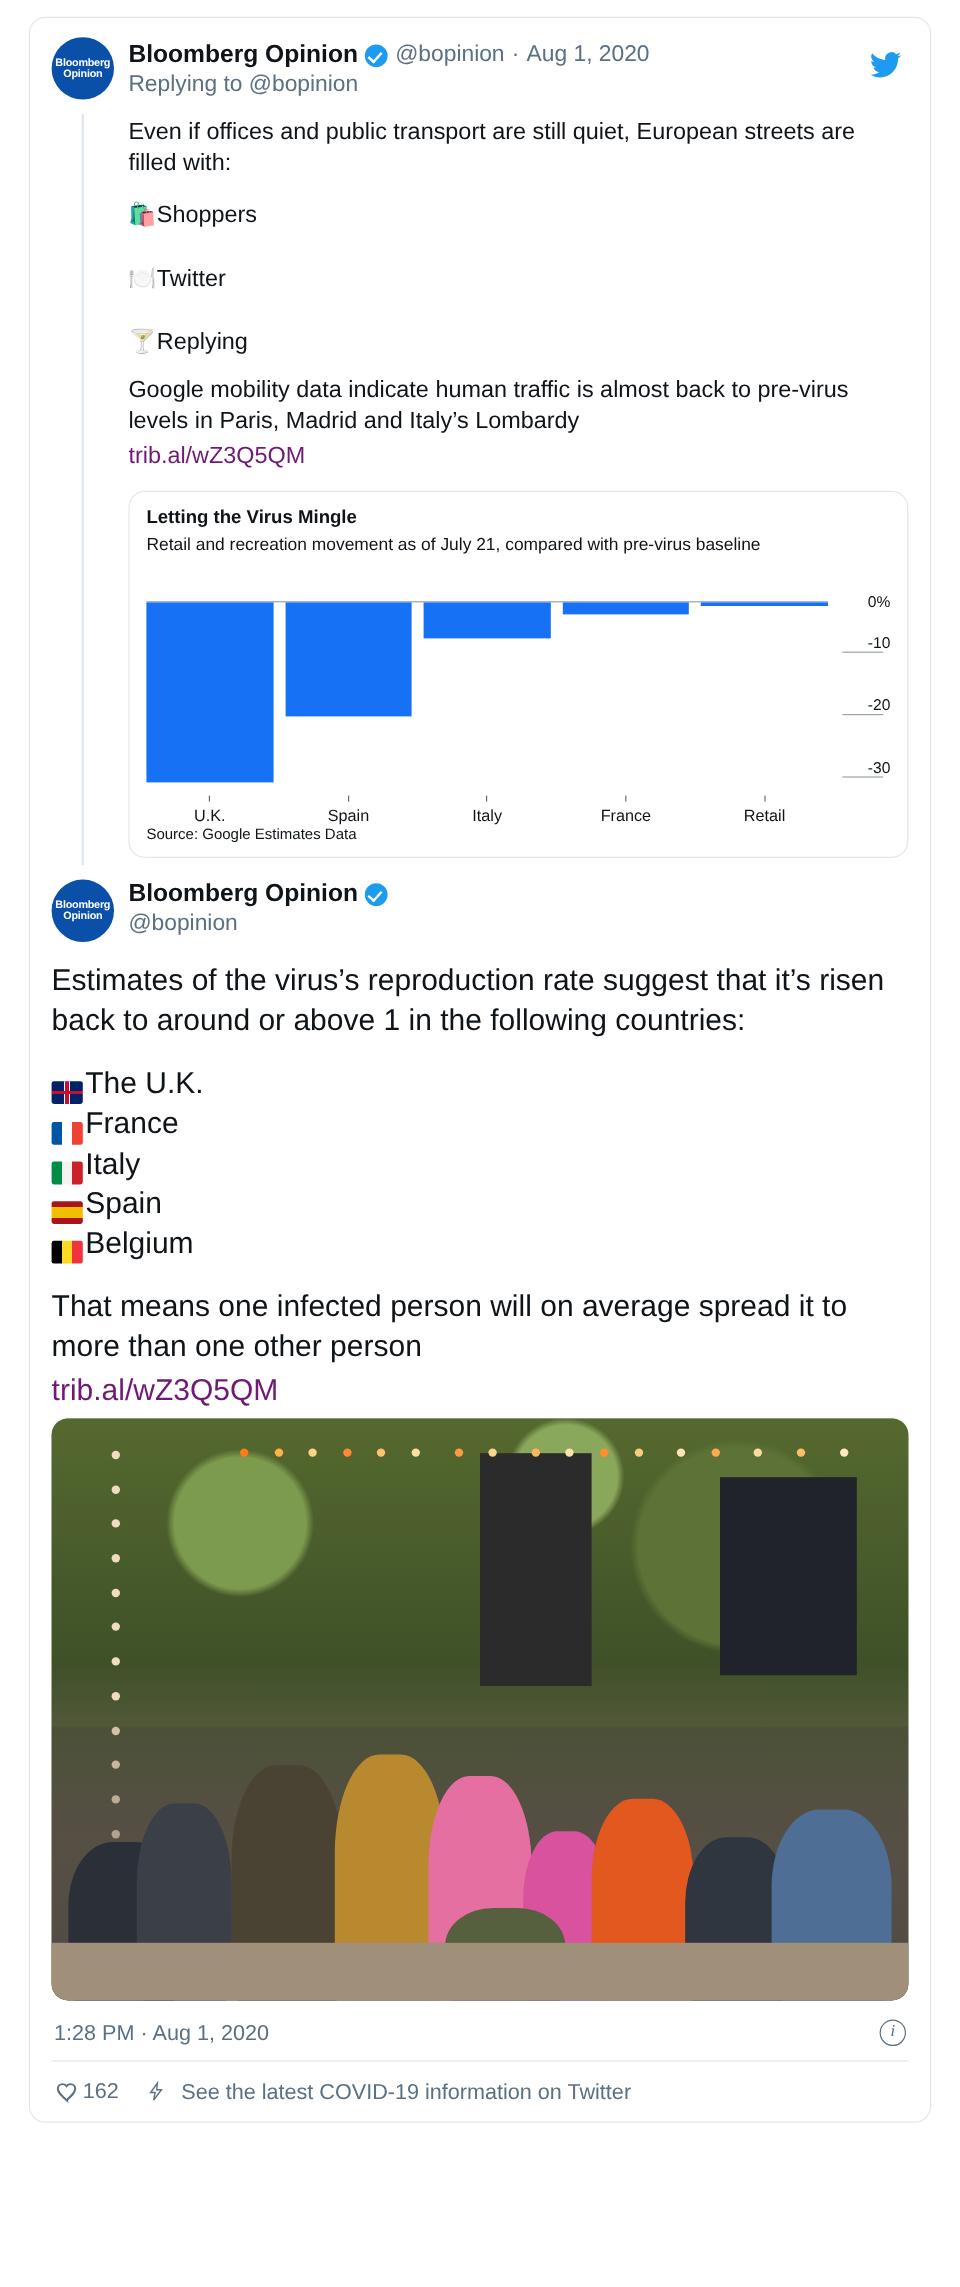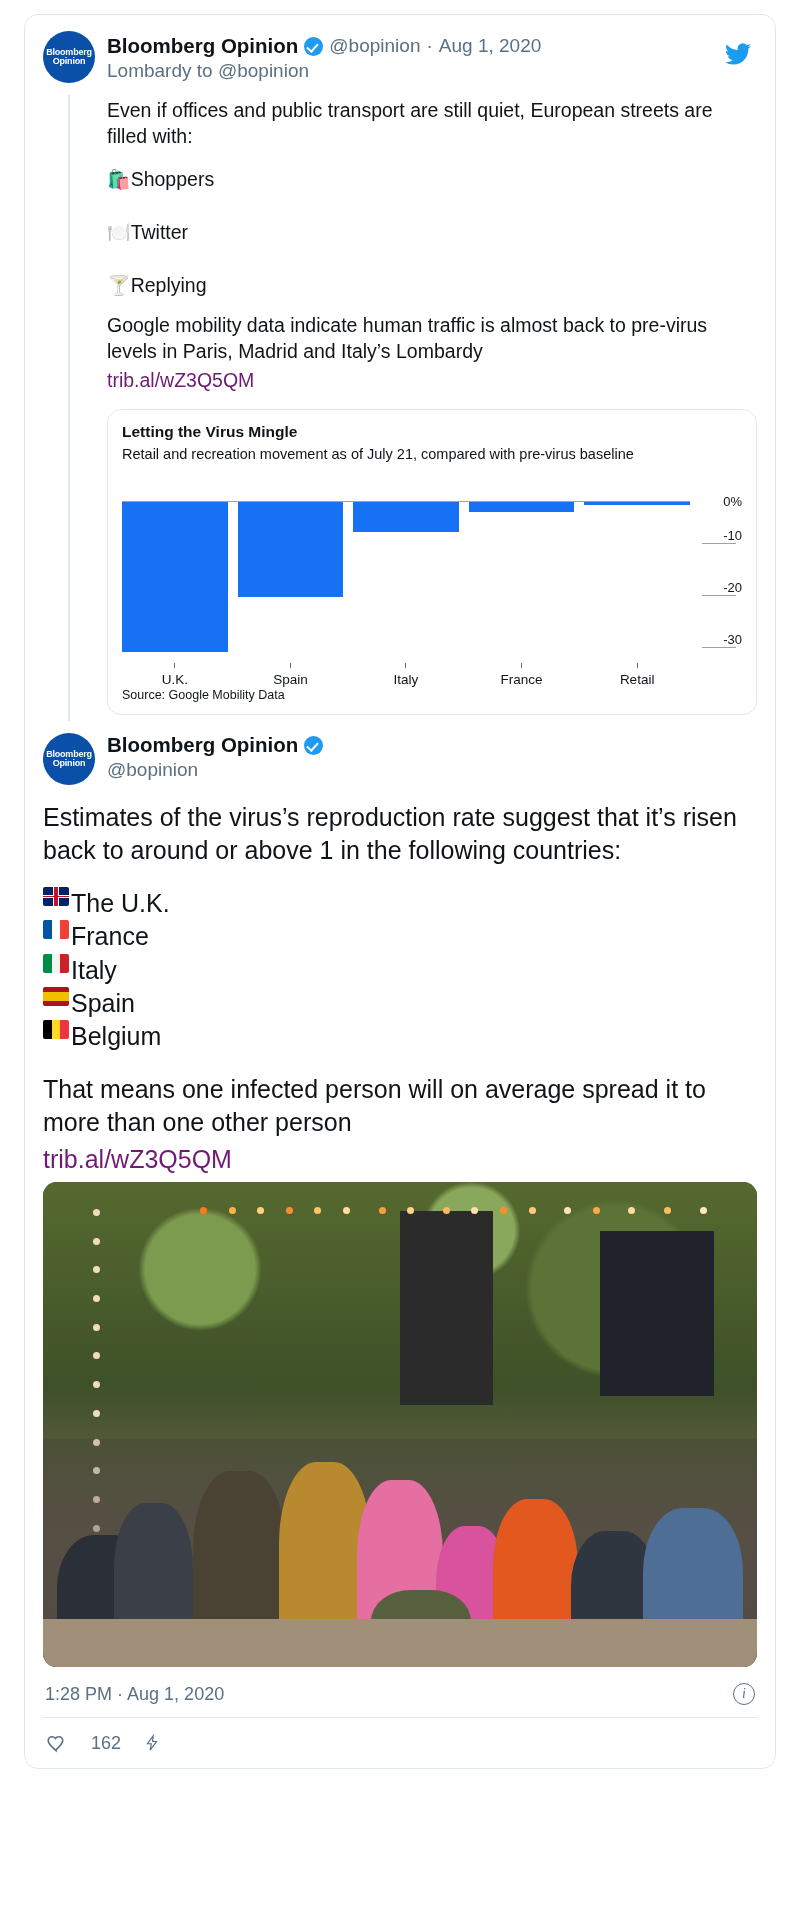--- a/index.html
+++ b/index.html
@@ -207,21 +207,21 @@
   .tw2-handle { color: #5b7083; font-size: 19px; margin-top: 2px; }
   .big-body {
     font-size: 25px;
     color: #0f1419;
     line-height: 1.32;
     margin-top: 16px;
   }
   .big-body p { margin: 0 0 20px 0; }
   .flagline {
     display: flex;
-    align-items: flex-start;
+    align-items: flex-end;
     font-size: 25px;
     line-height: 1.33;
   }
   .flag {
     display: inline-block;
     width: 26px; height: 19px;
     margin-right: 2px;
     flex: 0 0 26px;
     border-radius: 2px;
     overflow: hidden;
@@ -327,21 +327,21 @@
   }
   .divider { height: 1px; background: #e1e8ed; }
   .actions {
     display: flex;
     align-items: center;
     gap: 22px;
     padding: 14px 2px 4px 2px;
     font-size: 18px;
     color: #5b7083;
   }
-  .likes { display: flex; align-items: center; gap: 24px; }
+  .likes { display: flex; align-items: flex-start; gap: 2px; }
   .covid { display: flex; align-items: center; gap: 12px; }
 </style>
 </head>
 <body>
 
 <div id="page">
   <div class="card">
 
     <div class="tweet">
       <div class="thread-line"></div>
@@ -349,21 +349,21 @@
       <div class="tw-head">
         <div class="avatar">Bloomberg Opinion</div>
         <div style="flex:1; position:relative;">
           <div class="namerow">
             <span class="dispname">Bloomberg Opinion</span>
             <span class="verified"></span>
             <span class="handle">@bopinion</span>
             <span class="dot">·</span>
             <span class="date">Aug 1, 2020</span>
           </div>
-          <div class="replying">Lombardy to @bopinion</div>
+          <div class="replying">Replying to @bopinion</div>
           <div class="bird">
             <svg width="30" height="26" viewBox="0 0 24 24" aria-hidden="true">
               <path fill="#1d9bf0" d="M23.95 4.57a10 10 0 01-2.82.77 4.96 4.96 0 002.16-2.72 9.9 9.9 0 01-3.13 1.2 4.92 4.92 0 00-8.39 4.49A13.98 13.98 0 011.64 3.16a4.92 4.92 0 001.52 6.57 4.9 4.9 0 01-2.23-.62v.06a4.92 4.92 0 003.95 4.83 4.96 4.96 0 01-2.22.08 4.93 4.93 0 004.6 3.42A9.87 9.87 0 010 19.54a13.94 13.94 0 007.55 2.21c9.05 0 14-7.5 14-14v-.64a9.94 9.94 0 002.4-2.54z"></path>
             </svg>
           </div>
         </div>
       </div>
 
       <div class="tw-body">
         <p>Even if offices and public transport are still quiet, European streets are filled with:</p>
@@ -409,21 +409,21 @@
 
             <div class="xaxis">
               <div class="xcell"><i class="xtick"></i><span>U.K.</span></div>
               <div class="xcell"><i class="xtick"></i><span>Spain</span></div>
               <div class="xcell"><i class="xtick"></i><span>Italy</span></div>
               <div class="xcell"><i class="xtick"></i><span>France</span></div>
               <div class="xcell"><i class="xtick"></i><span>Retail</span></div>
             </div>
           </div>
 
-          <div class="source">Source: Google Mobility Data</div>
+          <div class="source">Source: Google Estimates Data</div>
         </div>
       </div>
     </div>
 
     <div class="tweet2">
       <div class="tw2-head">
         <div class="avatar">Bloomberg Opinion</div>
         <div class="tw2-names">
           <div class="tw2-name">
             <span>Bloomberg Opinion</span>
@@ -533,18 +533,19 @@
         <div class="likes">
           <svg width="22" height="22" viewBox="0 0 24 24" aria-hidden="true">
             <path fill="none" stroke="#5b7083" stroke-width="1.8" d="M12 20.3l-1.2-1.1C6.3 15.2 3.5 12.7 3.5 9.5 3.5 7.1 5.4 5.2 7.8 5.2c1.4 0 2.8.7 3.6 1.8.8-1.1 2.2-1.8 3.6-1.8 2.4 0 4.3 1.9 4.3 4.3 0 3.2-2.8 5.7-7.3 9.8L12 20.3z"></path>
           </svg>
           <span>162</span>
         </div>
         <div class="covid">
           <svg width="18" height="22" viewBox="0 0 24 24" aria-hidden="true">
             <path fill="none" stroke="#5b7083" stroke-width="1.6" d="M13.5 2.5L6 13h5l-1.5 8.5L18 10h-5.2l.7-7.5z"></path>
           </svg>
+          <span>See the latest COVID-19 information on Twitter</span>
         </div>
       </div>
     </div>
 
   </div>
 </div>
 
 </body></html>

